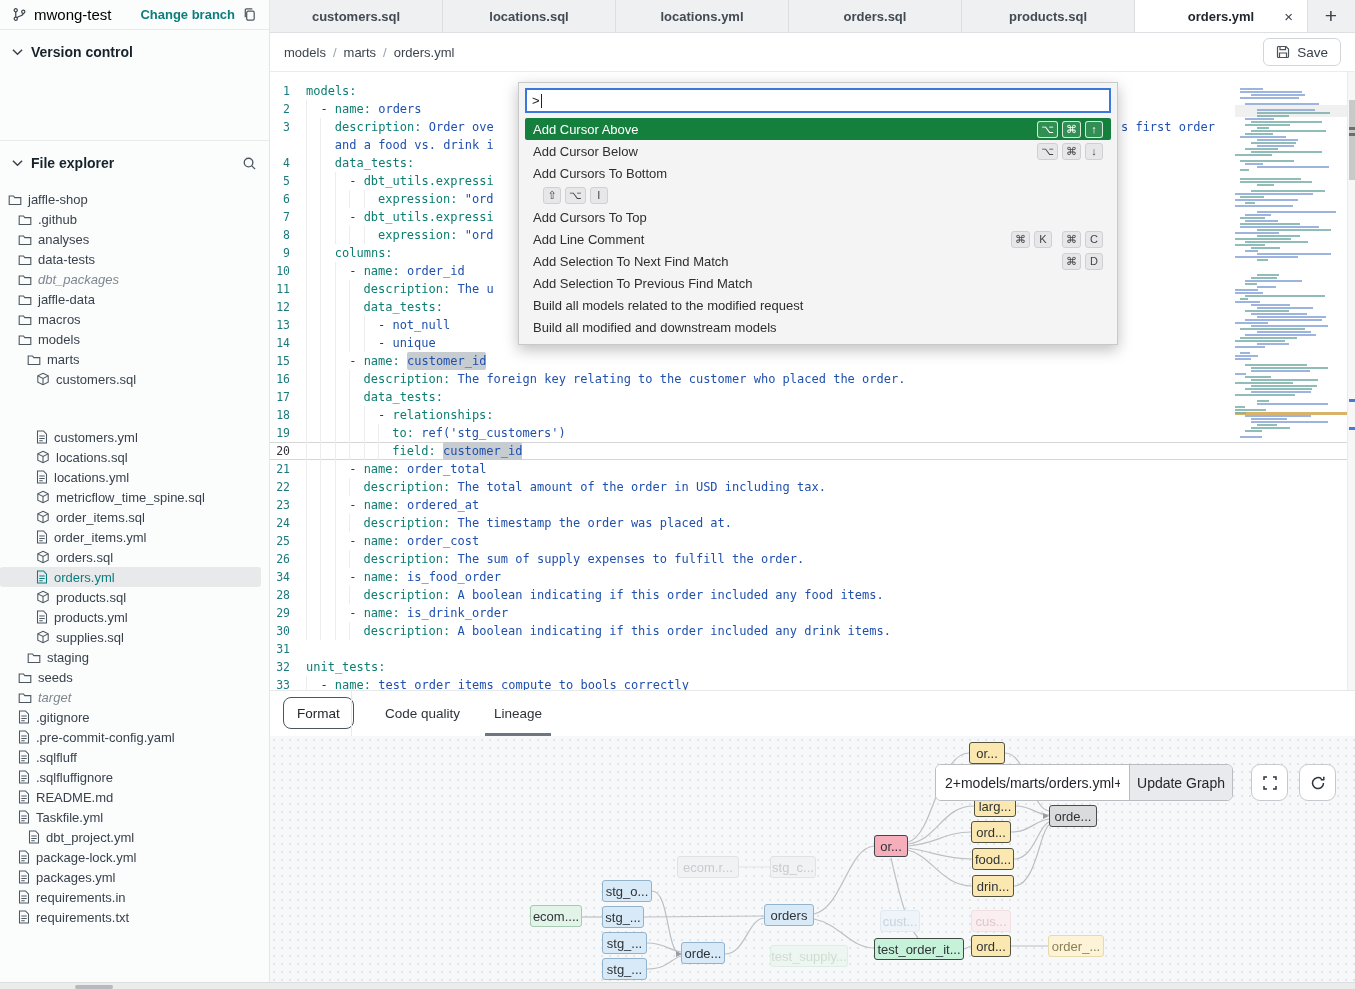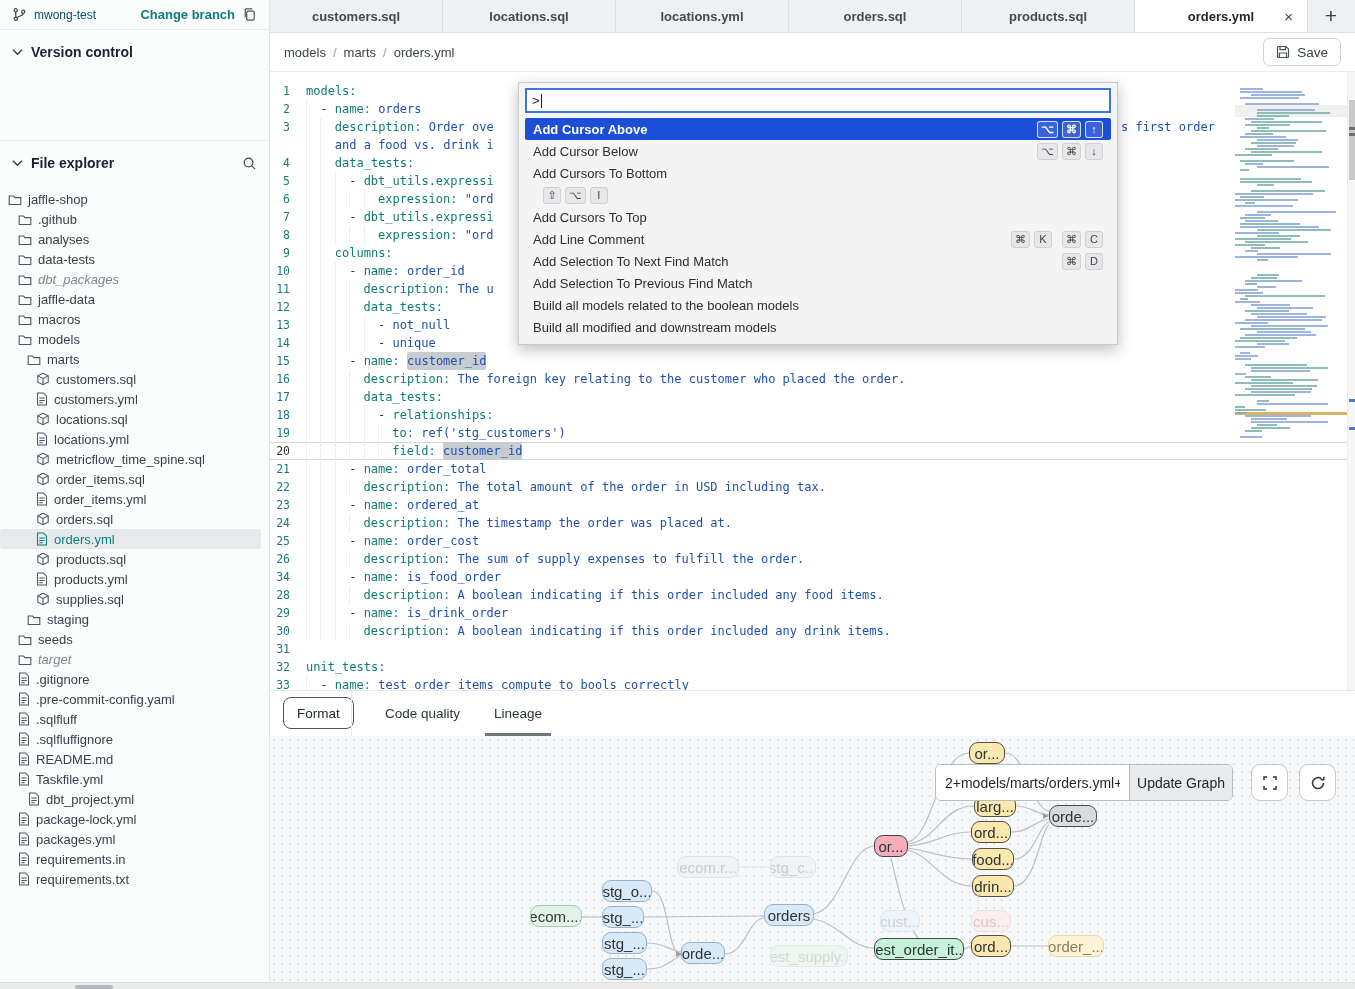--- a/index.html
+++ b/index.html
@@ -2,21 +2,21 @@
 <html><head>
 <meta charset="utf-8">
 <style>
   *{margin:0;padding:0;box-sizing:border-box}
   html,body{width:1355px;height:989px;overflow:hidden;background:#fff;
     font-family:"Liberation Sans",sans-serif;color:#2e363e;position:relative}
   svg{display:block}
   
   #sidebar{position:absolute;left:0;top:0;width:270px;height:982px;background:#fbfcfc;border-right:1px solid #e3e5e7}
   .sb-head{height:30px;display:flex;align-items:center;gap:7px;padding:0 12px;border-bottom:1px solid #e7e9ea;background:#fbfcfc}
-  .sb-branch{font-size:12px;color:#0c4a6e}
+  .sb-branch{font-size:15px;color:#000000}
   .sb-change{margin-left:auto;font-size:13px;font-weight:700;color:#0c7d7d;cursor:pointer}
   .section-head{display:flex;align-items:center;gap:8px;padding:14px 12px 8px 12px}
   .section-title{font-size:14px;font-weight:700;color:#17222c}
   .pr-btn{margin:8px 14px;width:240px;height:38px;border:1px solid #58a482;border-radius:8px;background:#e7f7ee;display:flex;align-items:stretch;overflow:hidden}
   .pr-main{flex:1;display:flex;align-items:center;justify-content:center;gap:8px;font-size:13.5px;font-weight:600;color:#1c4636}
   .pr-caret{width:36px;border-left:1px solid #58a482;display:flex;align-items:center;justify-content:center}
   .sb-divider{height:1px;background:#e7e9ea;margin-top:72px}
   #file-tree{margin-top:10px}
   .tree-row{height:20px;display:flex;align-items:center;gap:6px;font-size:13px;color:#39424c;margin-right:8px;border-radius:3px}
   .tree-row .ti{flex:none;display:flex}
@@ -51,36 +51,36 @@
   #v-scroll .thumb{position:absolute;left:1px;width:6px;top:28px;height:80px;background:#c9c9c9}
   #v-scroll .mark{position:absolute;left:1px;width:6px;height:3px;background:#6d6d6d}
   #v-scroll .bmark{position:absolute;left:1px;width:6px;height:3px;background:#4a7bd0}
   
   #palette{position:absolute;left:518px;top:82px;width:600px;background:#f4f4f4;border:1px solid #c9c9c9;box-shadow:0 5px 14px rgba(0,0,0,.25);padding:5px 6px 6px 6px;z-index:40}
   #palette-input{height:25px;border:2px solid #3c77dd;background:#fff;display:flex;align-items:center;padding:0 5px;font-size:13px;color:#222}
   .caret{display:inline-block;width:1.5px;height:14px;background:#222;margin-left:1px}
   .pal-list{margin-top:5px}
   .pal-item{height:22px;display:flex;align-items:center;padding:0 8px;font-size:13px;color:#2e2e2e;border-radius:2px;cursor:pointer}
   .pal-item .lbl{flex:1;white-space:nowrap;overflow:hidden}
-  .pal-item.selected{background:#1d4ed8;color:#fff;font-weight:700}
+  .pal-item.selected{background:#15803d;color:#fff;font-weight:400}
   .chip-group{display:flex;gap:4px;margin-left:10px}
   .chip{min-width:18px;height:17px;padding:0 3px;border-radius:3px;background:#e7e7ea;border:1px solid #d0d0d4;color:#444;font-size:11px;display:flex;align-items:center;justify-content:center}
   .pal-item.selected .chip{background:rgba(255,255,255,.12);border-color:rgba(255,255,255,.8);color:#fff}
   
   #bottom{position:absolute;left:270px;top:690px;right:0;height:292px;background:#fff;border-top:1px solid #e6e8ea}
   #bottom-toolbar{height:45px;position:relative;background:#fff}
   #format-btn{position:absolute;left:13px;top:6px;height:32px;padding:0 13px;border:1px solid #4a5560;border-radius:8px;background:#fff;font-size:13.5px;color:#22282e;display:flex;align-items:center;cursor:pointer}
   #bt-divider{position:absolute;left:81px;top:0;bottom:0;width:1px;background:#e7e9ea}
   .b-tab{position:absolute;top:0;height:45px;display:flex;align-items:center;font-size:13.5px;color:#2c333b;cursor:pointer}
   #tab-code-quality{left:115px}
   #tab-lineage{left:224px}
   .b-tab.active::after{content:"";position:absolute;left:-9px;right:-9px;bottom:0;height:3px;background:#6e7680}
   #lineage{position:absolute;left:0;right:0;top:45px;height:247px;background:#f7f8fa;
     background-image:radial-gradient(circle,#e2e4e8 1px,transparent 1px);background-size:8px 8px;overflow:hidden}
-  .gnode{position:absolute;height:22px;border-radius:9px;display:flex;align-items:center;justify-content:center;font-size:15px;color:#2e3338;padding:0 3px;white-space:nowrap;overflow:hidden}
+  .gnode{position:absolute;height:22px;border-radius:3px;display:flex;align-items:center;justify-content:center;font-size:13px;color:#2e3338;padding:0 3px;white-space:nowrap;overflow:hidden}
   .gn-mint{background:#e2f3e8;border:1px solid #a8c9b4}
   .gn-mint2{background:#c5f2d9;border:1.5px solid #3f4a42}
   .gn-blue{background:#d8eaf8;border:1px solid #93b3cc}
   .gn-pink{background:#f6aebb;border:1.5px solid #43474b}
   .gn-yellow{background:#fbe8b0;border:1.5px solid #53523e}
   .gn-grey{background:#d9dbdd;border:1.5px solid #4a4d50}
   .gn-fgrey{background:#f0f2f4;border:1px solid #e0e3e6;color:#c6ccd2}
   .gn-fgreen{background:#edf6f0;border:1px solid #dfeee5;color:#cfdcd4}
   .gn-fblue{background:#eef4fa;border:1px solid #e0eaf2;color:#c8d4de}
   .gn-fpink{background:#faeef0;border:1px solid #f2dfe2;color:#e3c6ca}
@@ -216,21 +216,21 @@
       </div>
       <div class="tree-row" style="padding-left: 36px;">
         <span class="ti">
           <svg width="14" height="14" viewBox="0 0 14 14" fill="none" stroke="#4d5760" stroke-width="1.05">
             <path d="M7 1.3 12.2 3.9v6.2L7 12.7 1.8 10.1V3.9Z"></path>
             <path d="M1.8 3.9 7 6.5l5.2-2.6M7 6.5v6.2"></path>
           </svg>
         </span>
         <span>customers.sql</span>
       </div>
-      <div class="tree-row" style="padding-left: 36px;">
+      <div class="tree-row" style="padding-left: 36px; margin-top: 38px;">
         <span class="ti">
           <svg width="12" height="14" viewBox="0 0 12 14" fill="none" stroke="#4d5760" stroke-width="1.05">
             <path d="M1.5 1h6l3 3.2V13h-9z"></path>
             <path d="M3.3 6h5.4M3.3 8.4h5.4M3.3 10.8h3.4"></path>
           </svg>
         </span>
         <span>customers.yml</span>
       </div>
       <div class="tree-row" style="padding-left: 36px;">
         <span class="ti">
@@ -690,21 +690,21 @@
         <span class="lbl">Add Selection To Next Find Match</span>
         <span class="chip-group">
           <span class="chip">⌘</span>
           <span class="chip">D</span>
         </span>
       </div>
       <div class="pal-item">
         <span class="lbl">Add Selection To Previous Find Match</span>
       </div>
       <div class="pal-item">
-        <span class="lbl">Build all models related to the boolean models</span>
+        <span class="lbl">Build all models related to the modified request</span>
       </div>
       <div class="pal-item">
         <span class="lbl">Build all modified and downstream models</span>
       </div>
     </div>
 </div>
 
 <div id="bottom">
   <div id="bottom-toolbar">
     <button id="format-btn">Format</button>

